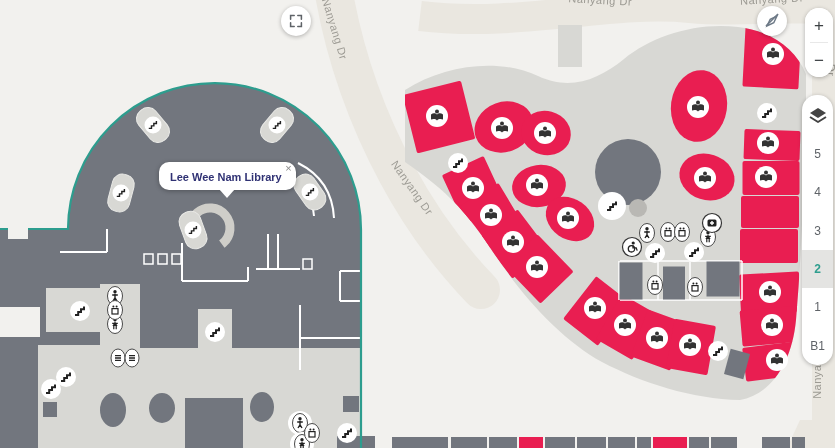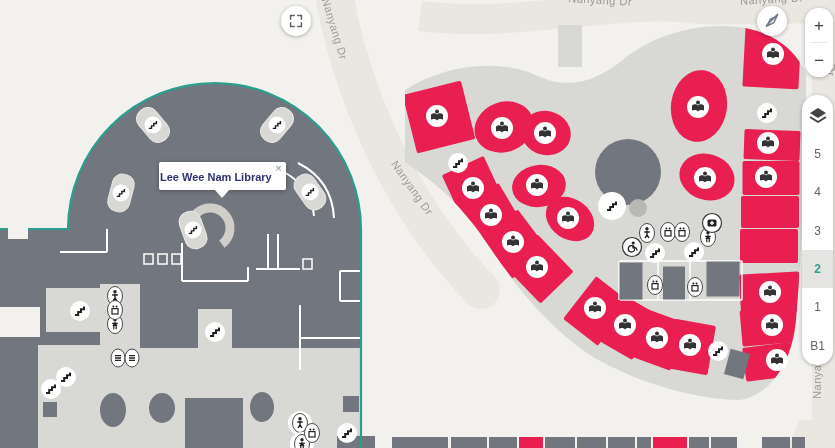--- a/index.html
+++ b/index.html
@@ -11,22 +11,22 @@
   .zoom-pill{position:absolute;left:805px;top:8px;width:28px;background:#fff;border-radius:14px;
       box-shadow:0 1px 4px rgba(0,0,0,.28);display:flex;flex-direction:column;align-items:stretch;overflow:hidden;}
   .zoom-pill button{border:none;background:#fff;height:34px;font-size:17px;color:#3c4043;cursor:pointer;
       font-family:"Liberation Sans",sans-serif;line-height:1;padding:0;}
   .zoom-sep{height:1px;background:#e8e8e8;margin:0 5px;}
   .floor-pill{position:absolute;left:802px;top:95px;width:31px;height:270px;background:#fff;border-radius:15px;
       box-shadow:0 1px 4px rgba(0,0,0,.28);overflow:hidden;display:flex;flex-direction:column;}
   .layers-btn{height:40px;display:flex;align-items:center;justify-content:center;cursor:pointer;}
   .floor-item{flex:1;display:flex;align-items:center;justify-content:center;font-size:12px;color:#5f6368;cursor:pointer;}
   .floor-item.active{background:#e4e4e2;color:#2f9e8e;font-weight:bold;}
-  .tooltip{position:absolute;left:159px;top:162px;background:#fff;border-radius:2px;
-      box-shadow:0 1px 5px rgba(0,0,0,.3);padding:5px 14px 5px 1px;white-space:nowrap;}
+  .tooltip{position:absolute;left:159px;top:162px;background:#fff;border-radius:10px;
+      box-shadow:0 1px 5px rgba(0,0,0,.3);padding:5px 14px 5px 11px;white-space:nowrap;}
   .tooltip-title{font-size:11px;font-weight:bold;color:#303274;}
   .tooltip-close{position:absolute;top:0px;right:4px;font-size:11px;color:#888;cursor:pointer;line-height:1.1;}
   .tooltip-pointer{position:absolute;left:50%;bottom:-8px;transform:translateX(-50%);width:0;height:0;
       border-left:8px solid transparent;border-right:8px solid transparent;border-top:9px solid #fff;}
 </style>
 </head>
 <body>
 
 <div id="app">
   <svg id="map-svg" width="835" height="448" viewBox="0 0 835 448">

